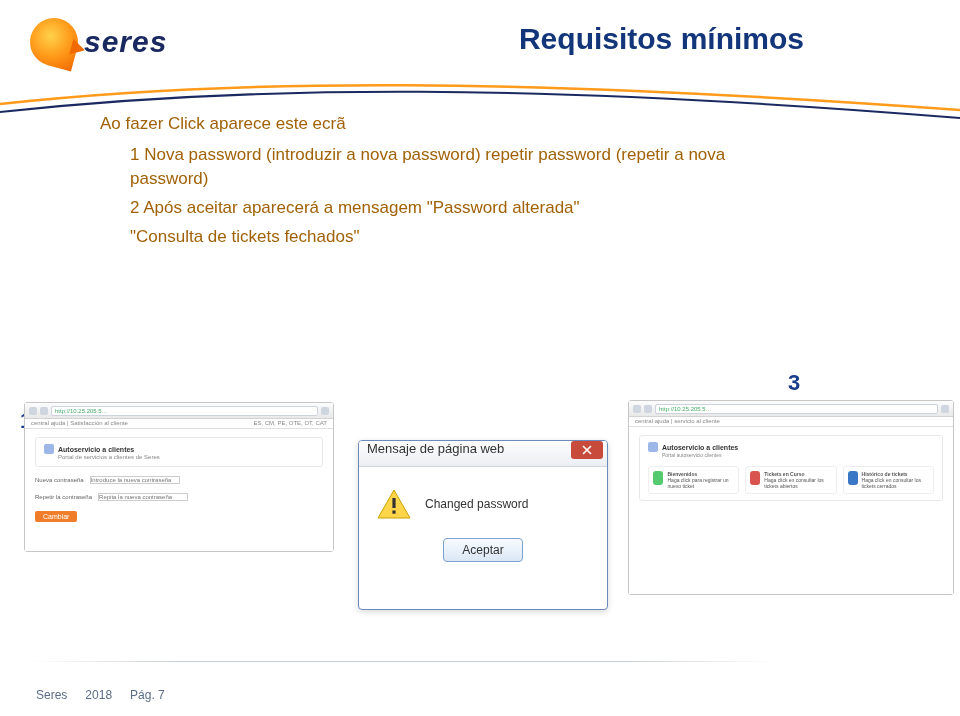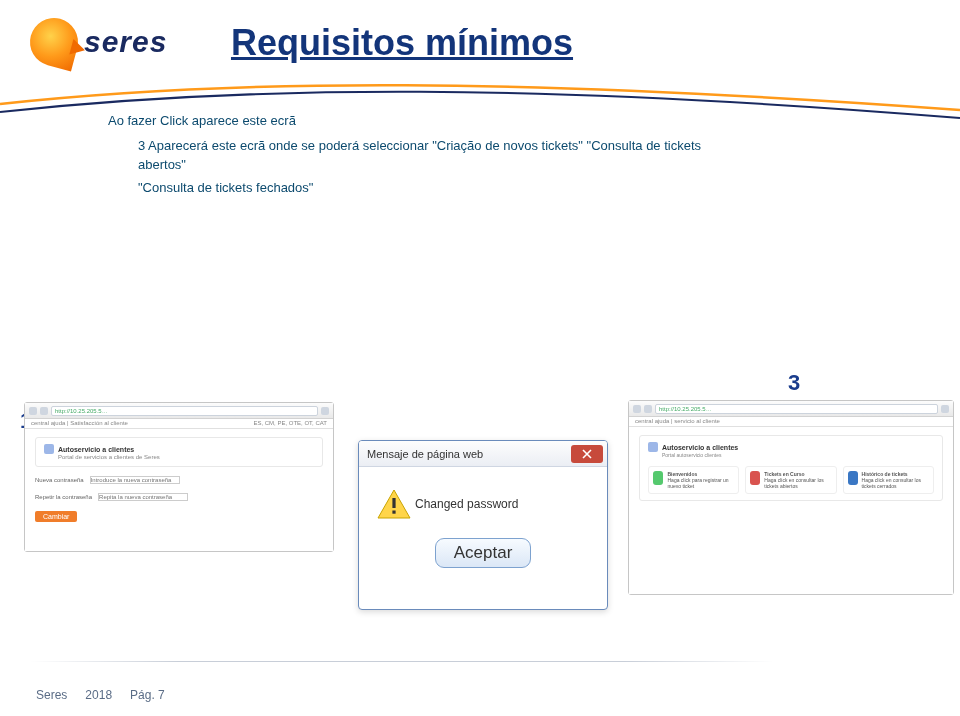--- a/index.html
+++ b/index.html
@@ -2,24 +2,24 @@
 <html><head>
 <meta charset="utf-8">
 <style>
   * { box-sizing: border-box; margin: 0; padding: 0; }
   html, body { width: 960px; height: 716px; font-family: Arial, Helvetica, sans-serif; background: #fff; color: #333; overflow: hidden; }
   .slide { position: relative; width: 804px; height: 716px; }
   .logo { position: absolute; top: 18px; left: 30px; display: flex; align-items: center; gap: 6px; }
   .logo-sun { width: 48px; height: 48px; border-radius: 50% 50% 0 50%; background: radial-gradient(circle at 40% 40%, #ffd24a 0%, #ff9a1a 50%, #f06a00 100%); transform: rotate(15deg); position: relative; }
   .logo-sun::after { content:""; position:absolute; right:-8px; top:16px; width:0; height:0; border-top:8px solid transparent; border-bottom:8px solid transparent; border-left:14px solid #f06a00; }
   .logo-text { font-size: 30px; font-weight: 700; font-style: italic; letter-spacing: 1px; color: #1a2a60; }
-  .title { position:absolute; top:22px; left:0; right:0; text-align:center; font-size:36px; font-weight:700; color:#13357a;text-decoration:underline; }
+  .title { position:absolute; top:22px; left:0; right:0; text-align:right; font-size:30px; font-weight:700; color:#13357a; }
   .swoosh { position:absolute; top:70px; left:0; width:960px; height:50px; }
   .swoosh svg { width:100%; height:100%; }
-  .content { position:absolute; top:112px; left:108px; right:60px; color:#0c4a6e; font-size:13px; line-height:1.45; }
+  .content { position:absolute; top:112px; left:100px; right:60px; color:#a16207; font-size:17px; line-height:1.45; }
   .content p { margin-bottom:6px; }
   .content .indent { margin-left:30px; margin-bottom:4px; }
   .shots { position:absolute; top:390px; left:18px; right:18px; height:260px; }
   .shot1 { position:absolute; left:6px; top:12px; width:310px; height:150px; }
   .shot2 { position:absolute; left:340px; top:50px; width:250px; height:170px; }
   .shot3 { position:absolute; left:610px; top:10px; width:326px; height:195px; }
   .num { position:absolute; font-size:22px; font-weight:700; color:#1a3c8c; }
   .n1 { left:2px; top:18px; }
   .n2 { left:460px; top:62px; }
   .n3 { left:770px; top:-20px; }
@@ -34,27 +34,27 @@
   .ic { width:10px; height:10px; background:#9db7e8; border-radius:2px; }
   .form-row { display:flex; align-items:center; gap:6px; font-size:6px; color:#666; margin-top:3px; }
   .form-row input { width:90px; height:8px; border:1px solid #ccc; font-size:6px; }
   .btn { background:#f07d2a; color:#fff; border-radius:2px; font-size:7px; padding:2px 8px; width:fit-content; margin-top:4px; }
   .shot3 .tiles { display:flex; gap:6px; margin-top:8px; }
   .tile { flex:1; border:1px solid #eee; border-radius:3px; padding:4px; display:flex; gap:4px; font-size:5px; color:#555; align-items:flex-start; }
   .tile .tic { width:14px; height:14px; border-radius:3px; }
   .tc1 { background:#55c96e; } .tc2 { background:#d9534f; } .tc3 { background:#3a77c4; }
   
   .dialog { width:100%; height:100%; border:1px solid #6a8bbb; border-radius:4px; overflow:hidden; background:#fff; font-family:"Segoe UI",Tahoma,sans-serif; box-shadow:0 2px 6px rgba(0,0,0,.15); }
-  .dlg-title { height:26px; background:linear-gradient(#fdfdfd,#ebeef4); border-bottom:1px solid #cfd6e2; display:flex; align-items:center; justify-content:space-between; padding:0 4px 0 8px; font-size:11px; color:#333; }
+  .dlg-title { height:26px; background:linear-gradient(#fdfdfd,#ebeef4); border-bottom:1px solid #cfd6e2; display:flex; align-items:flex-start; justify-content:space-between; padding:0 4px 0 8px; font-size:13px; color:#333; }
   .dlg-close { width:32px; height:18px; background:#c74a3b; border-radius:3px; display:flex; align-items:center; justify-content:center; }
   .dlg-close svg { width:10px; height:10px; }
-  .dlg-body { padding:22px 18px 10px; display:flex; align-items:center; gap:4px; font-size:12px; color:#333; }
+  .dlg-body { padding:22px 18px 10px; display:flex; align-items:center; gap:14px; font-size:12px; color:#333; }
   .warn { width:34px; height:30px; }
   .dlg-foot { display:flex; justify-content:center; padding:8px 0 14px; border-top:1px solid transparent; }
-  .dlg-btn { background:linear-gradient(#f7fbff,#dbe7f6); border:1px solid #7da2cf; border-radius:9px; font-size:17px; color:#333; padding:4px 18px; }
+  .dlg-btn { background:linear-gradient(#f7fbff,#dbe7f6); border:1px solid #7da2cf; border-radius:4px; font-size:12px; color:#333; padding:4px 18px; }
   .docapost { position:absolute; right:22px; bottom:18px; width:132px; height:40px; background:#05337a; border-radius:4px; display:flex; flex-direction:column; align-items:center; justify-content:center; color:#fff; }
   .docapost .dp1 { font-size:13px; font-weight:700; font-style:italic; letter-spacing:.5px; }
   .docapost .dp2 { font-size:7px; color:#ffd947; margin-top:1px; }
   .docapost::before { content:""; position:absolute; left:-12px; top:10px; width:20px; height:20px; border-radius:50%; background:radial-gradient(circle at 40% 40%, #6fc3ff, #0e68c8); }
   .footer { position:absolute; left:36px; bottom:14px; font-size:12px; color:#5a6c86; display:flex; gap:18px; }
   .bottom-line { position:absolute; left:30px; right:30px; bottom:54px; height:1px; background:linear-gradient(to right, rgba(0,0,0,0), #c8ced8 20%, #c8ced8 80%, rgba(0,0,0,0)); }
 </style>
 </head>
 <body>
 
@@ -69,21 +69,22 @@
 
   <div class="swoosh">
     <svg viewBox="0 0 960 50" preserveAspectRatio="none">
       <path d="M0,34 C240,8 520,8 960,40" stroke="#ff9a1a" stroke-width="2.4" fill="none"></path>
       <path d="M0,42 C260,14 540,14 960,48" stroke="#1a2a60" stroke-width="2" fill="none"></path>
     </svg>
   </div>
 
   <div class="content">
     <p>Ao fazer Click aparece este ecrã</p>
-    <p class="indent">3 Aparecerá este ecrã onde se poderá  seleccionar "Criação de novos tickets"   "Consulta de tickets abertos"</p>
+    <p class="indent">1 Nova password (introduzir a nova password)  repetir password (repetir a nova password)</p>
+    <p class="indent">2 Após aceitar aparecerá a mensagem "Password alterada"</p>
     <p class="indent">"Consulta de tickets fechados"</p>
   </div>
 
   <div class="shots">
     <div class="num n1">1</div>
     <div class="num n2">2</div>
     <div class="num n3">3</div>
 
     <div class="shot1">
       <div class="browser">

